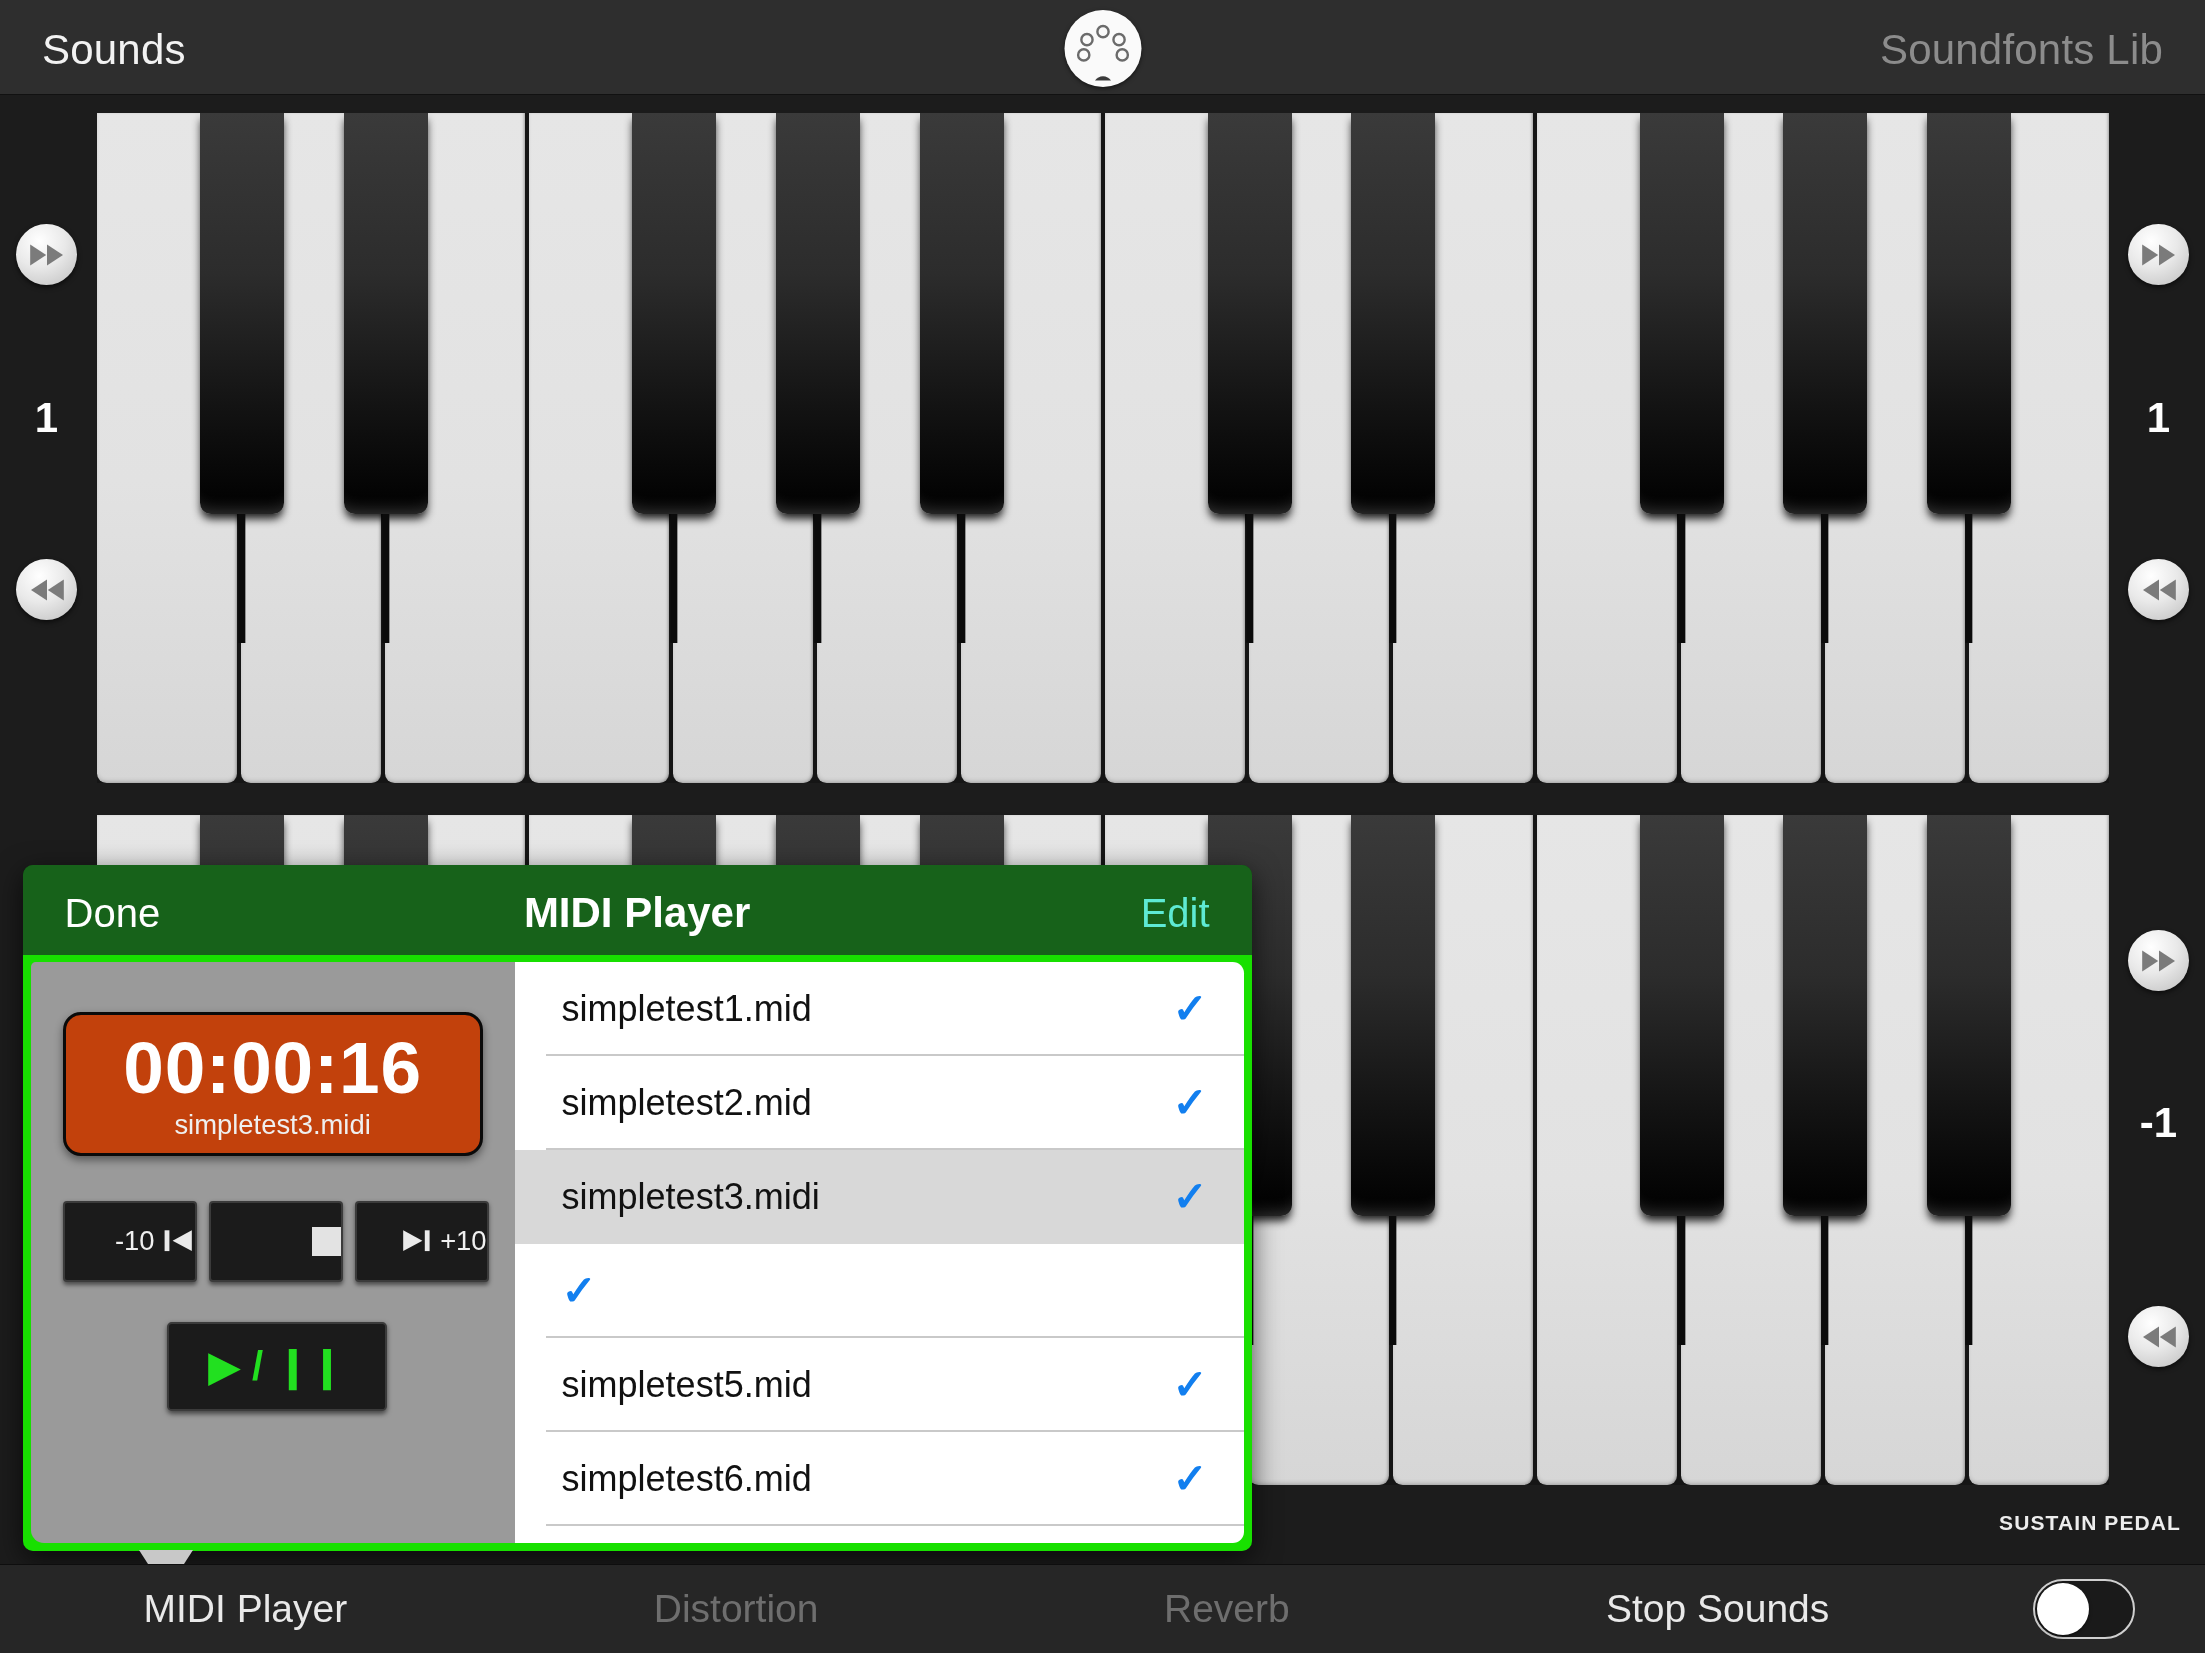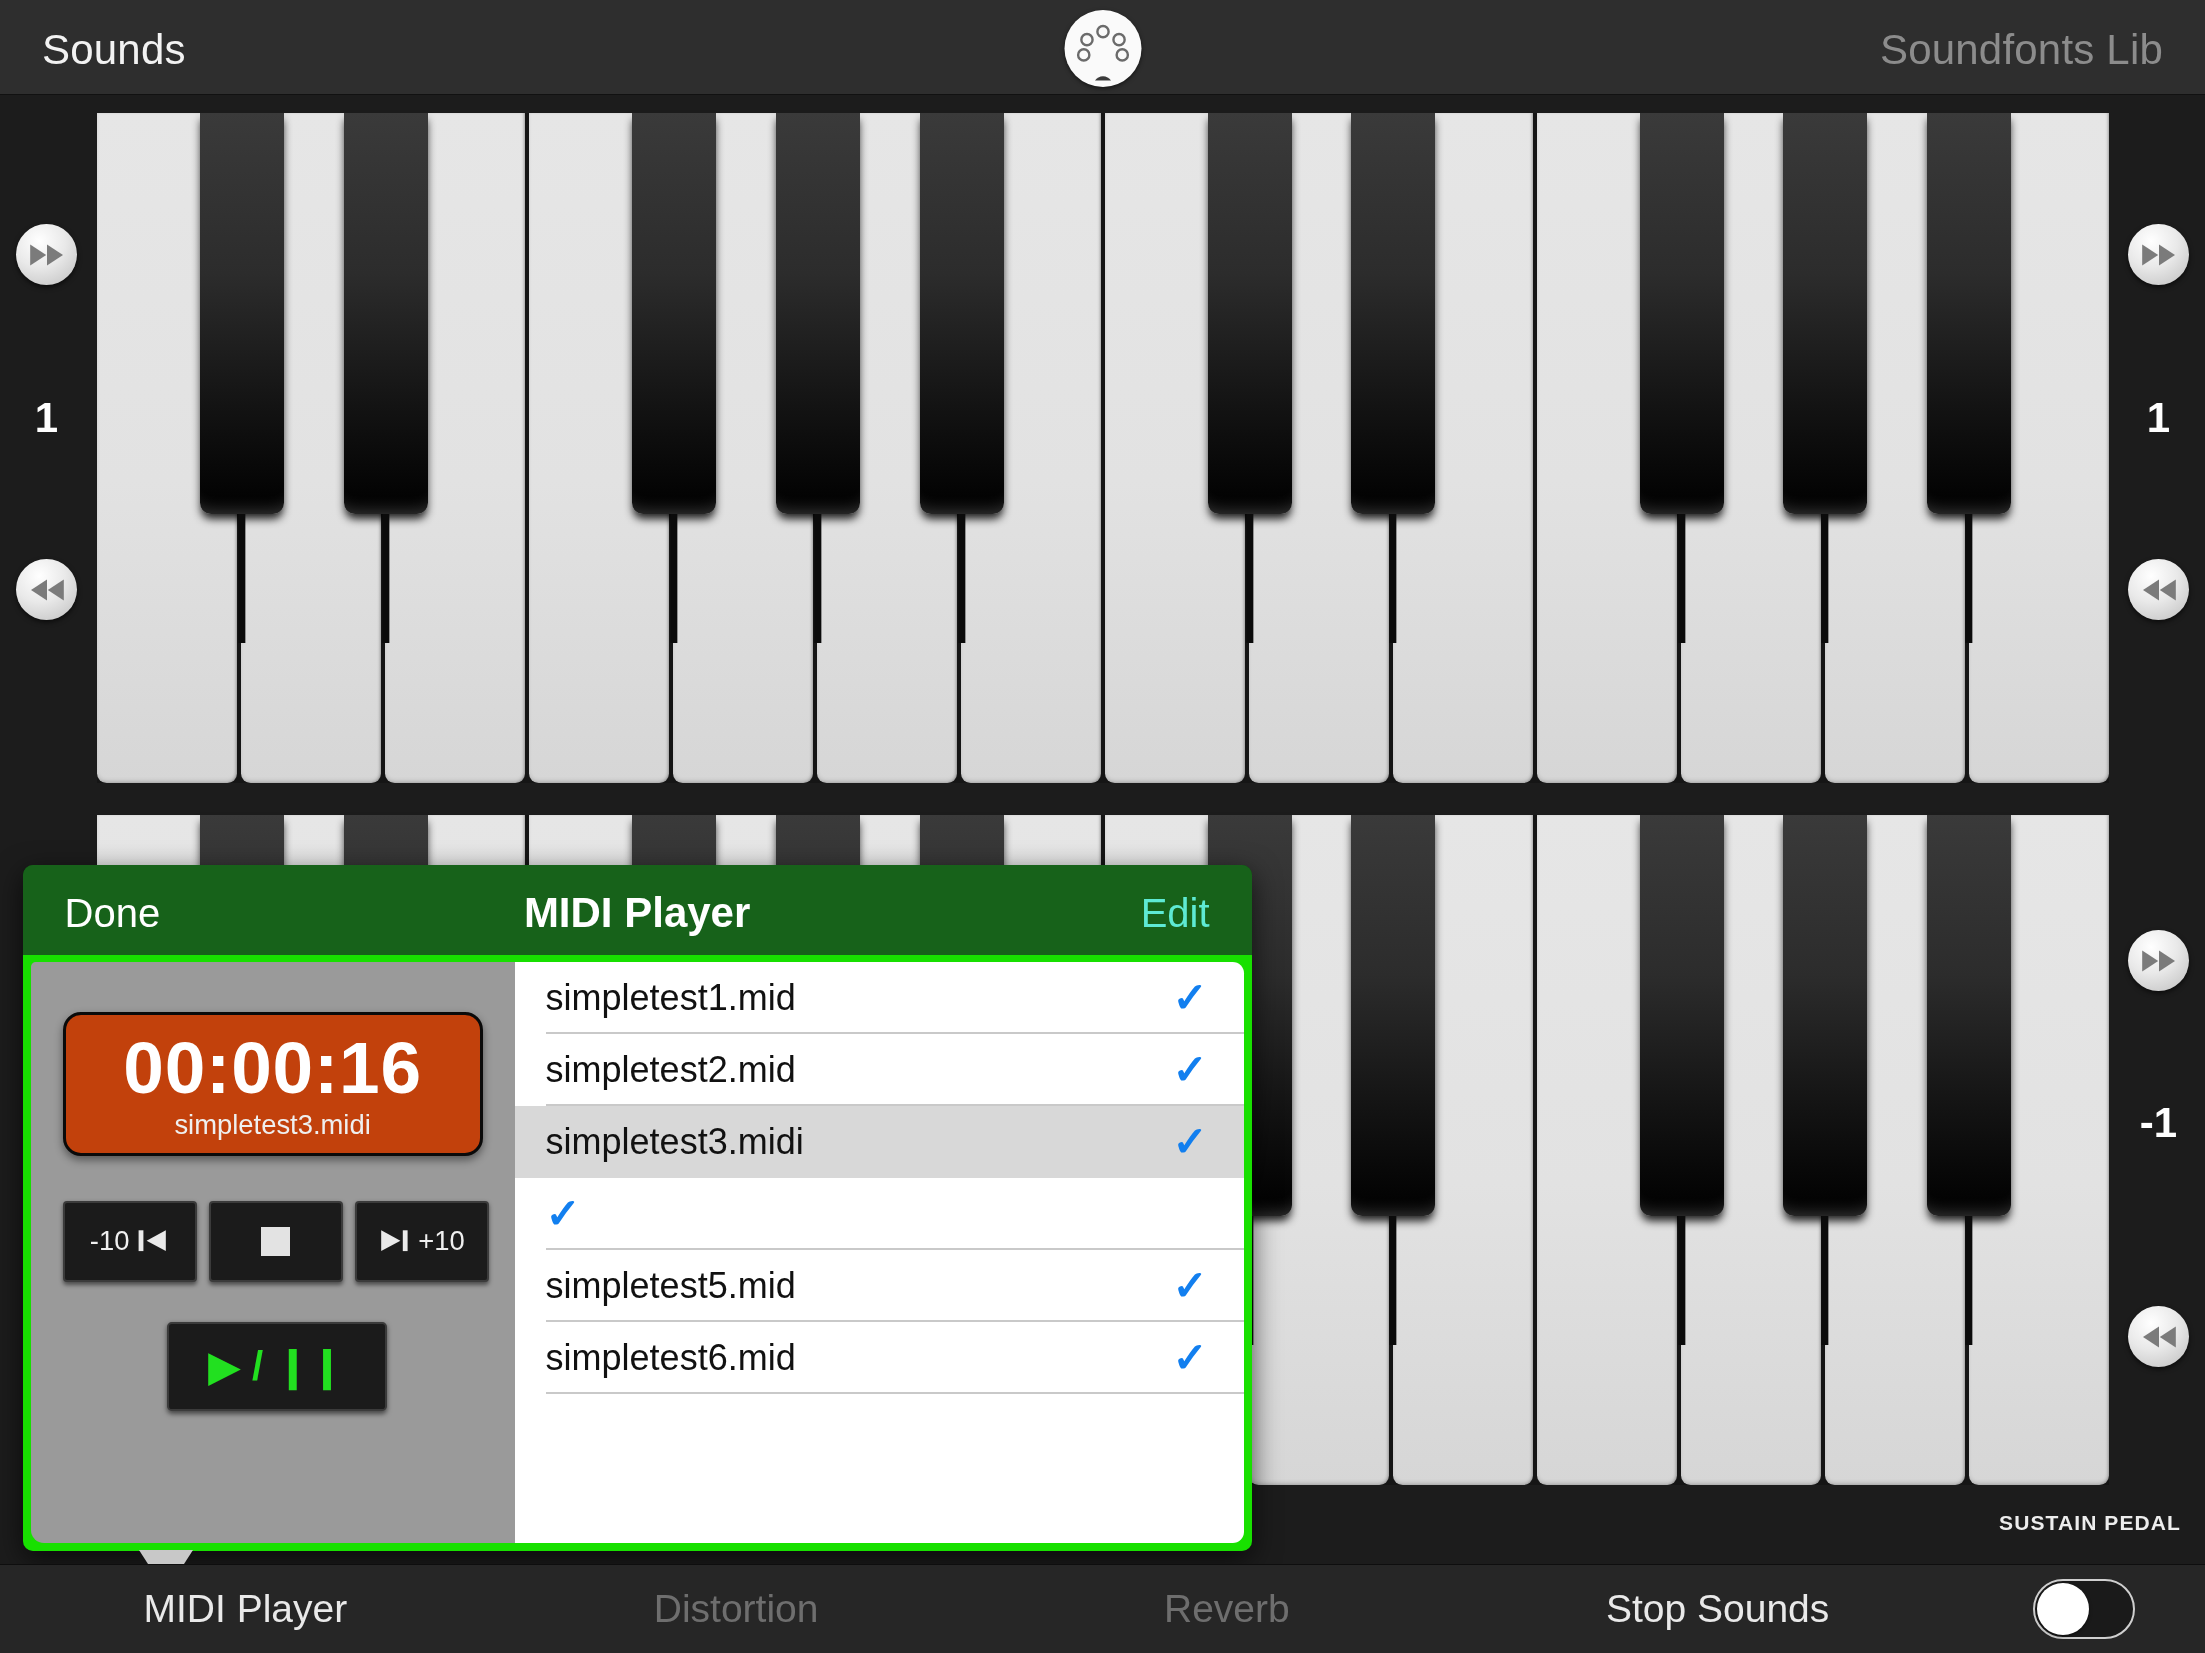--- a/index.html
+++ b/index.html
@@ -88,34 +88,34 @@
     box-shadow:0 4px 8px rgba(0,0,0,.45); }
   .lcd-time { position:absolute; left:0; top:11.3px; width:100%; text-align:center;
     font-size:73px; font-weight:bold; color:#fff; letter-spacing:0.8px; }
   .lcd-file { position:absolute; left:0; bottom:11.3px; width:100%; text-align:center;
     font-size:27.4px; color:#efefef; }
 
   .tbtns { position:absolute; left:32px; top:239px; width:426px;
     display:flex; gap:12px; }
   .tbtn { flex:1 1 0; height:81px; background:#1b1b1b;
     border:2.4px solid #3b3b3b; border-radius:4px;
-    display:flex; align-items:center; justify-content:center; gap:8px;
+    display:flex; align-items:center; justify-content:flex-end; gap:8px;
     color:#f0f0f0; font-size:27.4px; box-shadow:0 2.4px 4px rgba(0,0,0,.5); }
   .stop-sq { width:29px; height:29px; background:#e3e3e3; }
 
   .playbtn { position:absolute; left:136px; top:360px; width:220px; height:89px;
     background:#1b1b1b; border:2.4px solid #3b3b3b; border-radius:4.8px;
     display:flex; align-items:center; justify-content:center; gap:6.5px;
     box-shadow:0 2.4px 4.8px rgba(0,0,0,.55); }
   .playbtn .pp { color:#22e020; font-size:40px; font-weight:bold; letter-spacing:0.8px; }
 
   .file-list { flex:1 1 auto; background:#fff; border-radius:0 11.3px 11.3px 0;
     overflow:hidden; position:relative; }
-  .frow { height:72px; display:flex; align-items:center;
-    padding:0 36px 0 31px; position:relative; }
+  .frow { height:94px; display:flex; align-items:center;
+    padding:0 36px 0 47px; position:relative; }
   .frow .fname { flex:1 1 auto; font-size:36px; color:#111; }
   .frow .fchk { font-size:42px; color:#127fef; font-weight:bold; line-height:1; }
   .frow.sel { background:#d8d8d8; }
   .frow .divider { position:absolute; left:31px; right:0; bottom:0; height:1.6px;
     background:#c9c9c9; }
   .frow.sel .divider, .frow.nodiv .divider { background:transparent; }
 
   .pop-arrow { position:absolute; left:139px; top:1550px; width:0; height:0;
     border-left:27.4px solid transparent; border-right:27.4px solid transparent;
     border-top:42px solid #c8c8c8; }

